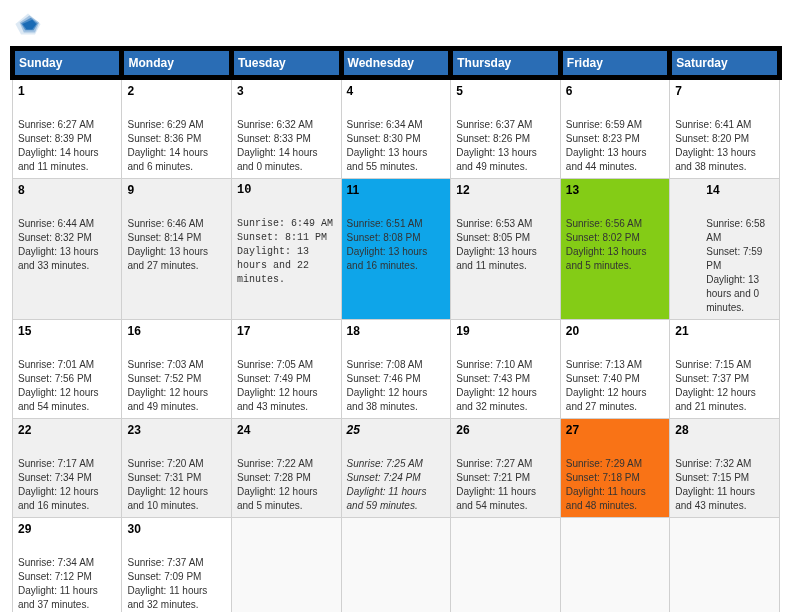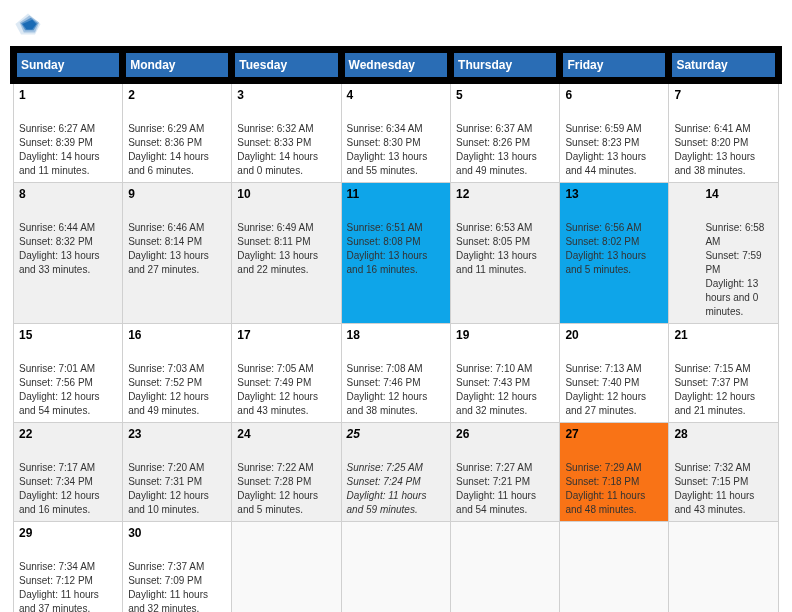--- a/index.html
+++ b/index.html
@@ -52,21 +52,21 @@
       border-collapse: collapse;
       font-size: 10.5px;
     }
     .calendar th {
       background: #2a6db5;
       color: #fff;
       padding: 5px 4px;
       text-align: left;
       font-size: 12px;
       font-weight: bold;
-      border: 7px solid #000000;
+      border: 5px solid #000000;
     }
     .calendar td {
       vertical-align: top;
       padding: 4px 5px;
       border: 1px solid #d0d0d0;
       width: 110px;
       min-height: 80px;
       background: #fff;
     }
     .calendar tr:nth-child(even) td {
@@ -202,21 +202,21 @@
         </div>
       </td>
         <td style="background: rgb(240, 240, 240);">
         <span class="day-num">9</span>
         <div class="day-info">
           <span>Sunrise: 6:46 AM</span><br>
           <span>Sunset: 8:14 PM</span><br>
           <span>Daylight: 13 hours and 27 minutes.</span>
         </div>
       </td>
-        <td style="background: rgb(240, 240, 240);">
+        <td style="background: rgb(240, 240, 240); font-family: Liberation Mono, monospace;">
         <span class="day-num">10</span>
         <div class="day-info">
           <span>Sunrise: 6:49 AM</span><br>
           <span>Sunset: 8:11 PM</span><br>
           <span>Daylight: 13 hours and 22 minutes.</span>
         </div>
       </td>
         <td style="background: #0ea5e9;">
         <span class="day-num">11</span>
         <div class="day-info">
@@ -226,21 +226,21 @@
         </div>
       </td>
         <td style="background: rgb(240, 240, 240);">
         <span class="day-num">12</span>
         <div class="day-info">
           <span>Sunrise: 6:53 AM</span><br>
           <span>Sunset: 8:05 PM</span><br>
           <span>Daylight: 13 hours and 11 minutes.</span>
         </div>
       </td>
-        <td style="background: #0ea5e9;">
+        <td style="background: #84cc16;">
         <span class="day-num">13</span>
         <div class="day-info">
           <span>Sunrise: 6:56 AM</span><br>
           <span>Sunset: 8:02 PM</span><br>
           <span>Daylight: 13 hours and 5 minutes.</span>
         </div>
       </td>
         <td style="background: rgb(240, 240, 240); padding-left: 36px;">
         <span class="day-num">14</span>
         <div class="day-info">

